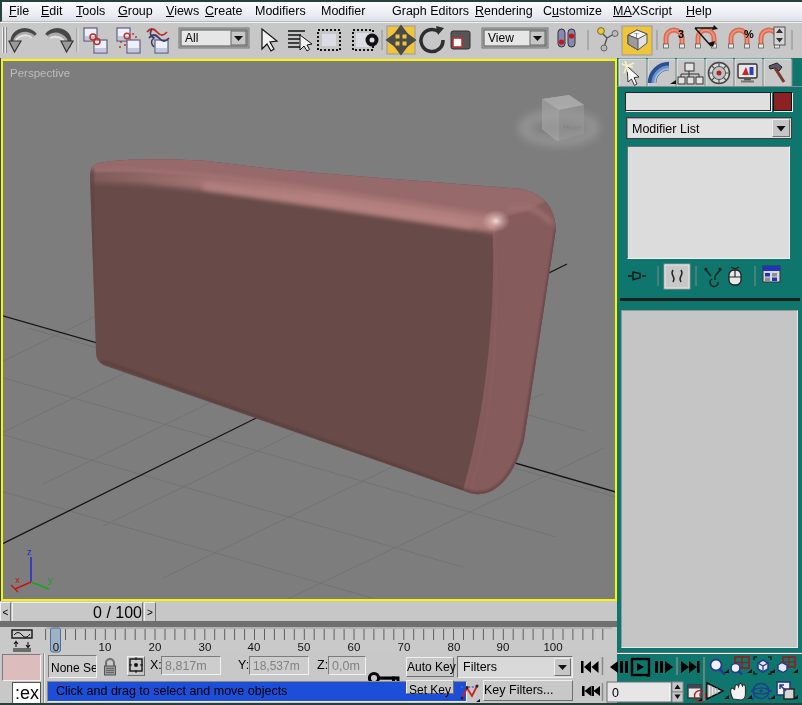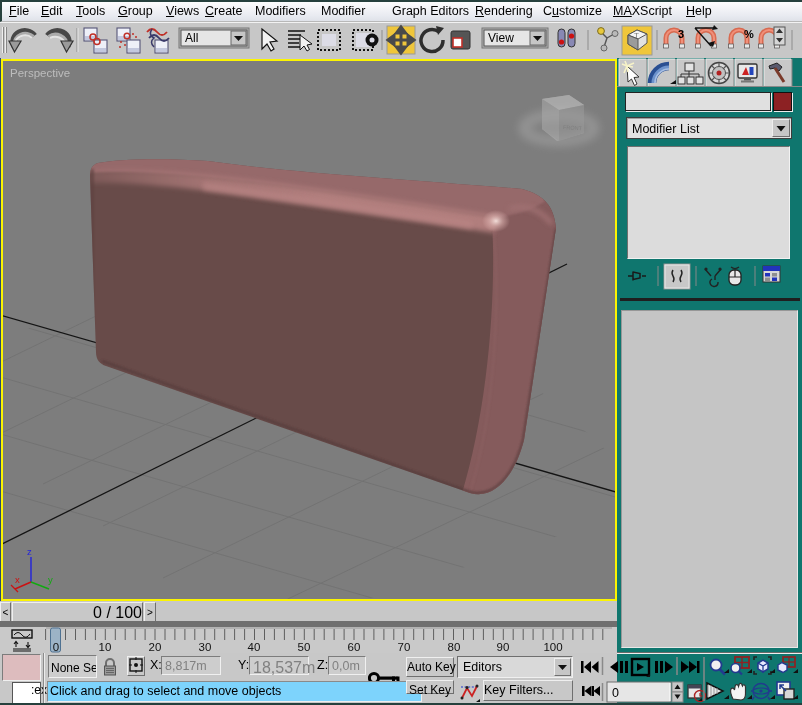--- a/index.html
+++ b/index.html
@@ -462,53 +462,53 @@
 <rect x="0" y="0" width="20" height="8" stroke-width="1.4"></rect>
 <path d="M2 5 q4 -5 8 0 t8 -1" stroke-width="1"></path>
 <path d="M1 19 h18 M1 21 h18" stroke-width="1.2"></path>
 <path d="M4 12 v5 M2 14 l2 -2.5 2 2.5 M16 12 v5 M14 15 l2 2.5 2 -2.5" stroke-width="1.1"></path>
 </g>
 </svg>
 </div>
 
 <div class="abs" id="statusbar" style="left:0;top:653px;width:617px;height:52px;background:#c8c8c8">
 <div class="abs sunk" style="left:2px;top:1px;width:39px;height:27px;background:#ddbcbe"></div>
-<div class="abs" style="left:12px;top:29px;width:29px;height:22px;background:#fff;border:1px solid #555;font-size:12px;color:#000;padding-left:18px">:ex</div>
+<div class="abs" style="left:12px;top:29px;width:29px;height:22px;background:#fff;border:1px solid #555;font-size:18px;color:#000;padding-left:2px">:ex</div>
 <div class="vsep" style="left:43px;top:0px;height:52px"></div>
 <div class="abs sunk" style="left:48px;top:2px;width:49px;height:23px;overflow:hidden;background:#cdcdcd">
         <span style="position:absolute;left:2px;top:5px;font-size:12px;white-space:nowrap">None Sele</span>
       </div>
 <svg class="abs" style="left:102px;top:5px" width="16" height="18" viewBox="0 0 16 18">
         <path d="M4 8 V5 a4 4 0 0 1 8 0 V8" fill="none" stroke="#6f6f6f" stroke-width="2"></path>
         <rect x="2.5" y="8" width="11" height="9" fill="#9a9a9a" stroke="#555"></rect>
         <path d="M4 10.5 h8 M4 12.5 h8 M4 14.5 h8" stroke="#666"></path>
       </svg>
 <div class="abs raise" style="left:127px;top:3px;width:18px;height:20px"><svg width="16" height="18" viewBox="0 0 16 18">
           <rect x="2" y="2" width="12" height="12" fill="none" stroke="#111" stroke-width="1.4"></rect>
           <circle cx="8" cy="8" r="2" fill="#111"></circle>
           <path d="M8 0 v3 M8 13 v3 M1 8 h3 M12 8 h3" stroke="#111"></path>
         </svg></div>
 <span class="abs" style="left:150px;top:5px;font-size:12.5px">X:</span>
 <div class="abs sunk" style="left:161px;top:3px;width:60px;height:19px;background:#cdcdcd;font-size:12.5px;color:#818181;padding:2px 0 0 3px">8,817m</div>
 <span class="abs" style="left:238px;top:5px;font-size:12.5px">Y:</span>
-<div class="abs sunk" style="left:249px;top:3px;width:60px;height:19px;background:#cdcdcd;font-size:16px;color:#818181;padding:2px 0 0 3px">18,537m</div>
+<div class="abs sunk" style="left:249px;top:3px;width:60px;height:19px;background:#cdcdcd;font-size:12px;color:#818181;padding:2px 0 0 3px">18,537m</div>
 <span class="abs" style="left:317px;top:5px;font-size:12.5px">Z:</span>
 <div class="abs sunk" style="left:328px;top:3px;width:38px;height:19px;background:#cdcdcd;font-size:12.5px;color:#818181;padding:2px 0 0 3px">0,0m</div>
 <svg class="abs" style="left:368px;top:18px" width="32" height="14" viewBox="0 0 32 14">
         <circle cx="6" cy="7" r="4.6" fill="none" stroke="#000" stroke-width="3"></circle>
         <rect x="10.5" y="5.5" width="19" height="3.2" fill="#000"></rect>
         <rect x="24" y="5.5" width="3" height="7" fill="#000"></rect>
         <rect x="28.5" y="5.5" width="3" height="5" fill="#000"></rect>
       </svg>
-<div class="abs" style="left:47px;top:28px;width:375px;height:21px;background:#7dd3fc;border:1px solid;border-color:#8a8a8a #eee #eee #8a8a8a;font-size:12.5px;padding:2px 0 0 2px">Click and drag to select and move objects</div>
+<div class="abs" style="left:47px;top:28px;width:420px;height:21px;background:#1d4ed8;border:1px solid;border-color:#8a8a8a #eee #eee #8a8a8a;font-size:12.5px;padding:2px 0 0 8px">Click and drag to select and move objects</div>
 
 <div class="abs raise" style="left:406px;top:4px;width:48px;height:20px;font-size:12px;text-align:left;line-height:18px;white-space:nowrap">Auto Key</div>
 <div class="abs raise" style="left:406px;top:27px;width:48px;height:14px;font-size:12px;text-align:center;line-height:18px;white-space:nowrap">Set Key</div>
 <div class="abs" style="left:457px;top:3px;width:116px;height:22px;background:#d9d9d9;border:1px solid;border-color:#6f6f6f #f0f0f0 #f0f0f0 #6f6f6f">
-        <span class="abs" style="left:5px;top:3px;font-size:12.5px">Editors</span>
+        <span class="abs" style="left:5px;top:3px;font-size:12.5px">Filters</span>
 <div class="abs" style="right:1px;top:1px;width:17px;height:18px;background:#c6c6c6;border:1px solid;border-color:#efefef #6f6f6f #6f6f6f #efefef"><svg width="15" height="16">
             <path d="M3 6 l9 0 l-4.5 5 z" fill="#111"></path>
           </svg></div>
       </div>
 <svg class="abs" style="left:459px;top:28px" width="22" height="22" viewBox="0 0 22 22">
         <path d="M2 6 h18" stroke="#5566cc" stroke-dasharray="2 1.6" stroke-width="1.4"></path>
         <path d="M3 17 L8 7 L13 15 L18 5" fill="none" stroke="#cc2222" stroke-width="1.8"></path>
         <circle cx="3" cy="17" r="1.5" fill="#222"></circle>
         <circle cx="8" cy="6.5" r="1.5" fill="#222"></circle>
         <circle cx="18" cy="5" r="1.5" fill="#222"></circle>

